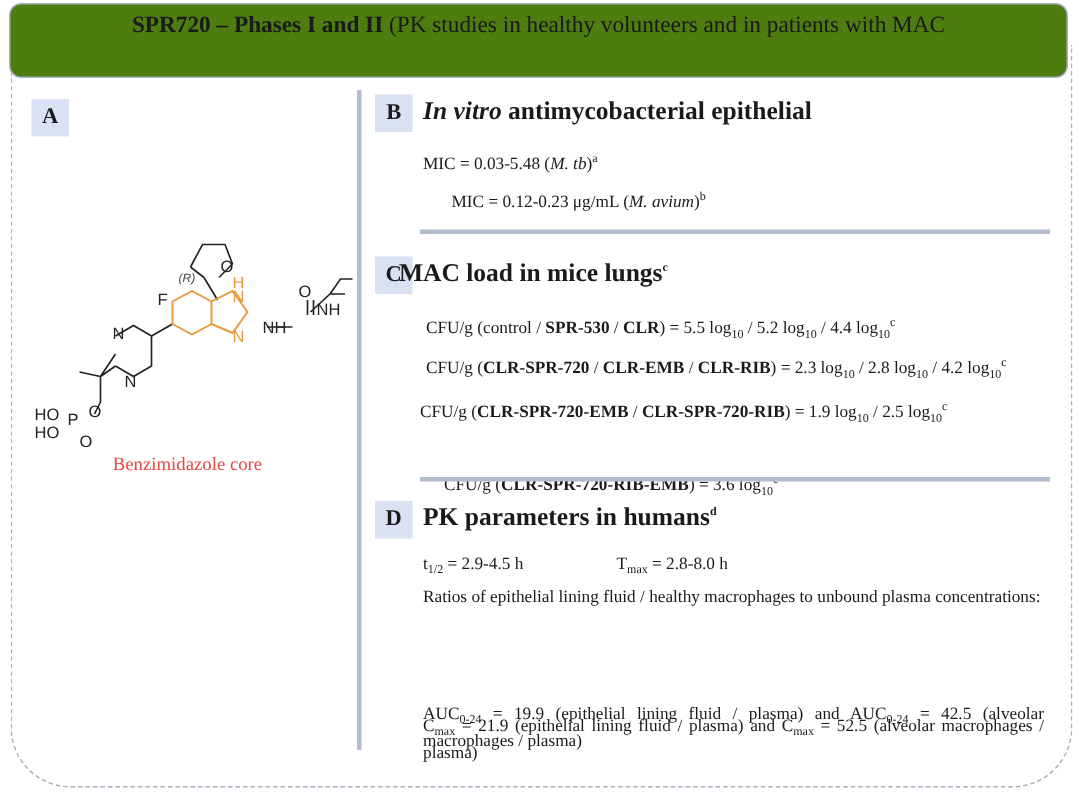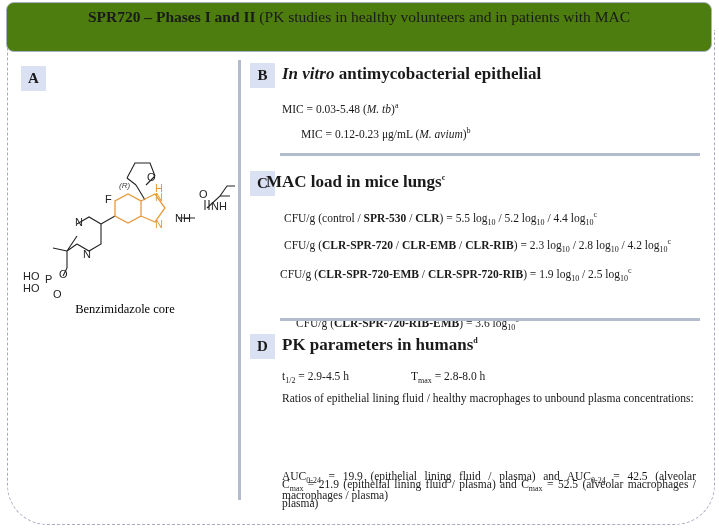--- a/index.html
+++ b/index.html
@@ -5,21 +5,21 @@
   html, body { margin:0; padding:0; background:#ffffff; }
   body { width:719px; height:531px; position:relative; overflow:hidden; font-family:"Liberation Serif", "DejaVu Serif", serif; color:#1a1a1a; }
   .outer { position:absolute; left:7px; top:30px; width:708px; height:495px; border:1.5px dashed #a7adbf; border-radius:0 0 40px 40px; border-top:none; box-sizing:border-box; }
   .header { position:absolute; left:6px; top:2px; width:706px; height:50px; background:#4d7c0f; border:1.5px solid #a9b2c7; border-radius:8px; box-sizing:border-box; text-align:center; font-size:15.5px; line-height:20px; padding-top:4px; }
   .header b { font-weight:bold; }
   .vline { position:absolute; left:238px; top:60px; width:3px; height:440px; background:#b3bccd; }
   .letter { position:absolute; width:25px; height:25px; background:#d9e1f2; font-weight:bold; font-size:15px; text-align:center; line-height:25px; }
   .sec-title { position:absolute; font-weight:bold; font-size:17px; }
   .txt { position:absolute; font-size:11.5px; line-height:15px; }
   .divider { position:absolute; left:280px; width:420px; height:3px; background:#b3bccd; }
-  .caption { position:absolute; left:60px; top:302px; color:#000000; font-size:12.5px; width:130px; text-align:center; }
+  .caption { position:absolute; left:60px; top:302px; color:#ef4444; font-size:12.5px; width:130px; text-align:center; }
   sub, sup { font-size:8px; }
   .mol { position:absolute; left:15px; top:158px; }
   .just { text-align:justify; }
 </style>
 </head>
 <body>
 
 <div class="outer"></div>
 
 <div class="header">

